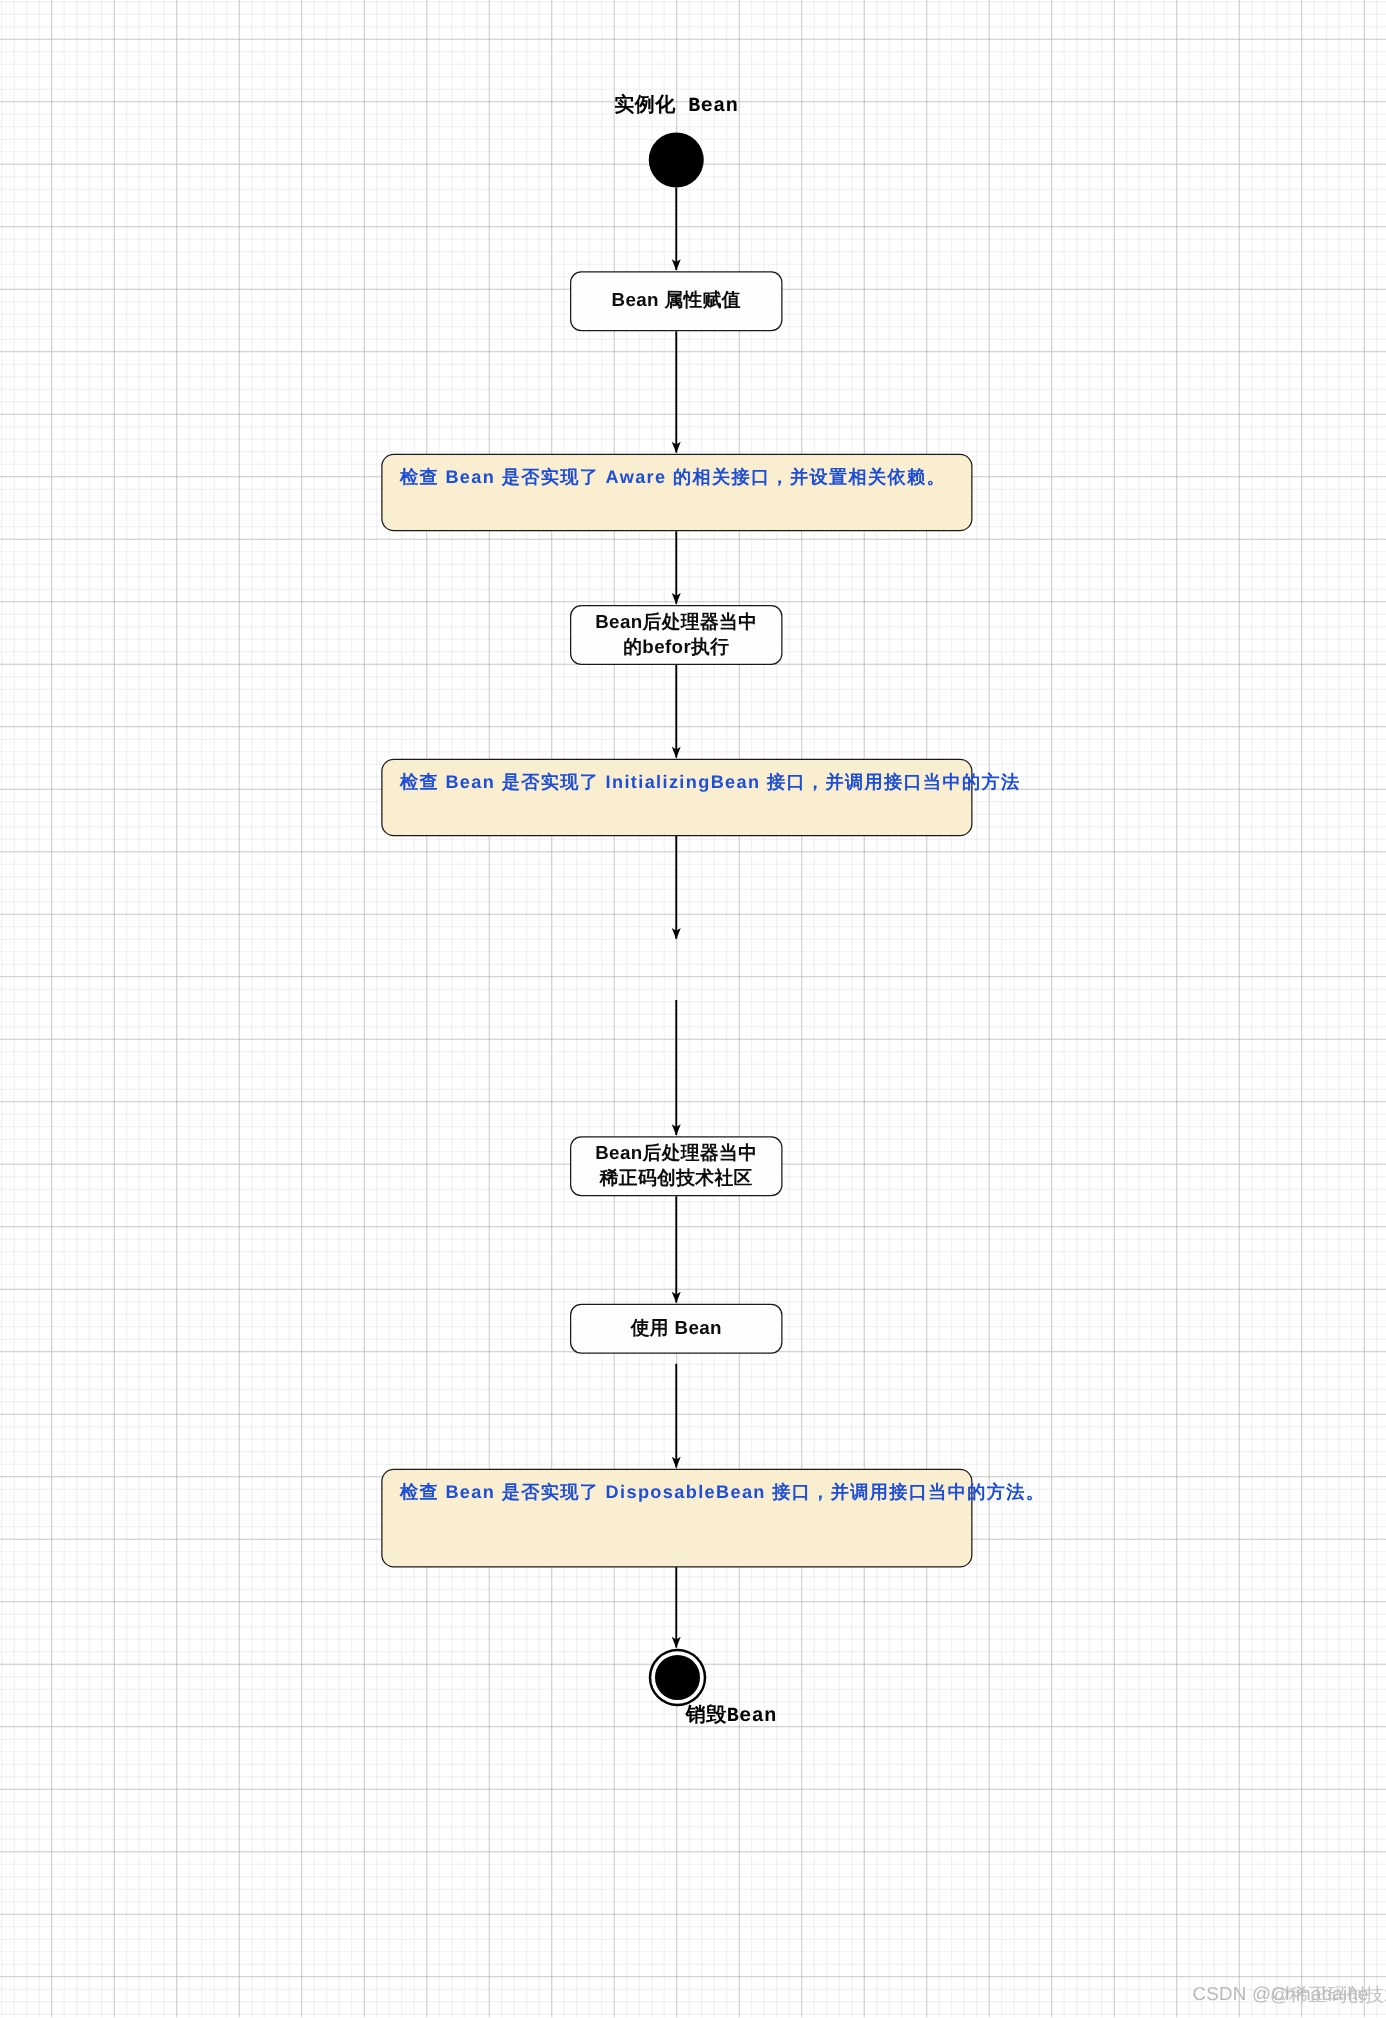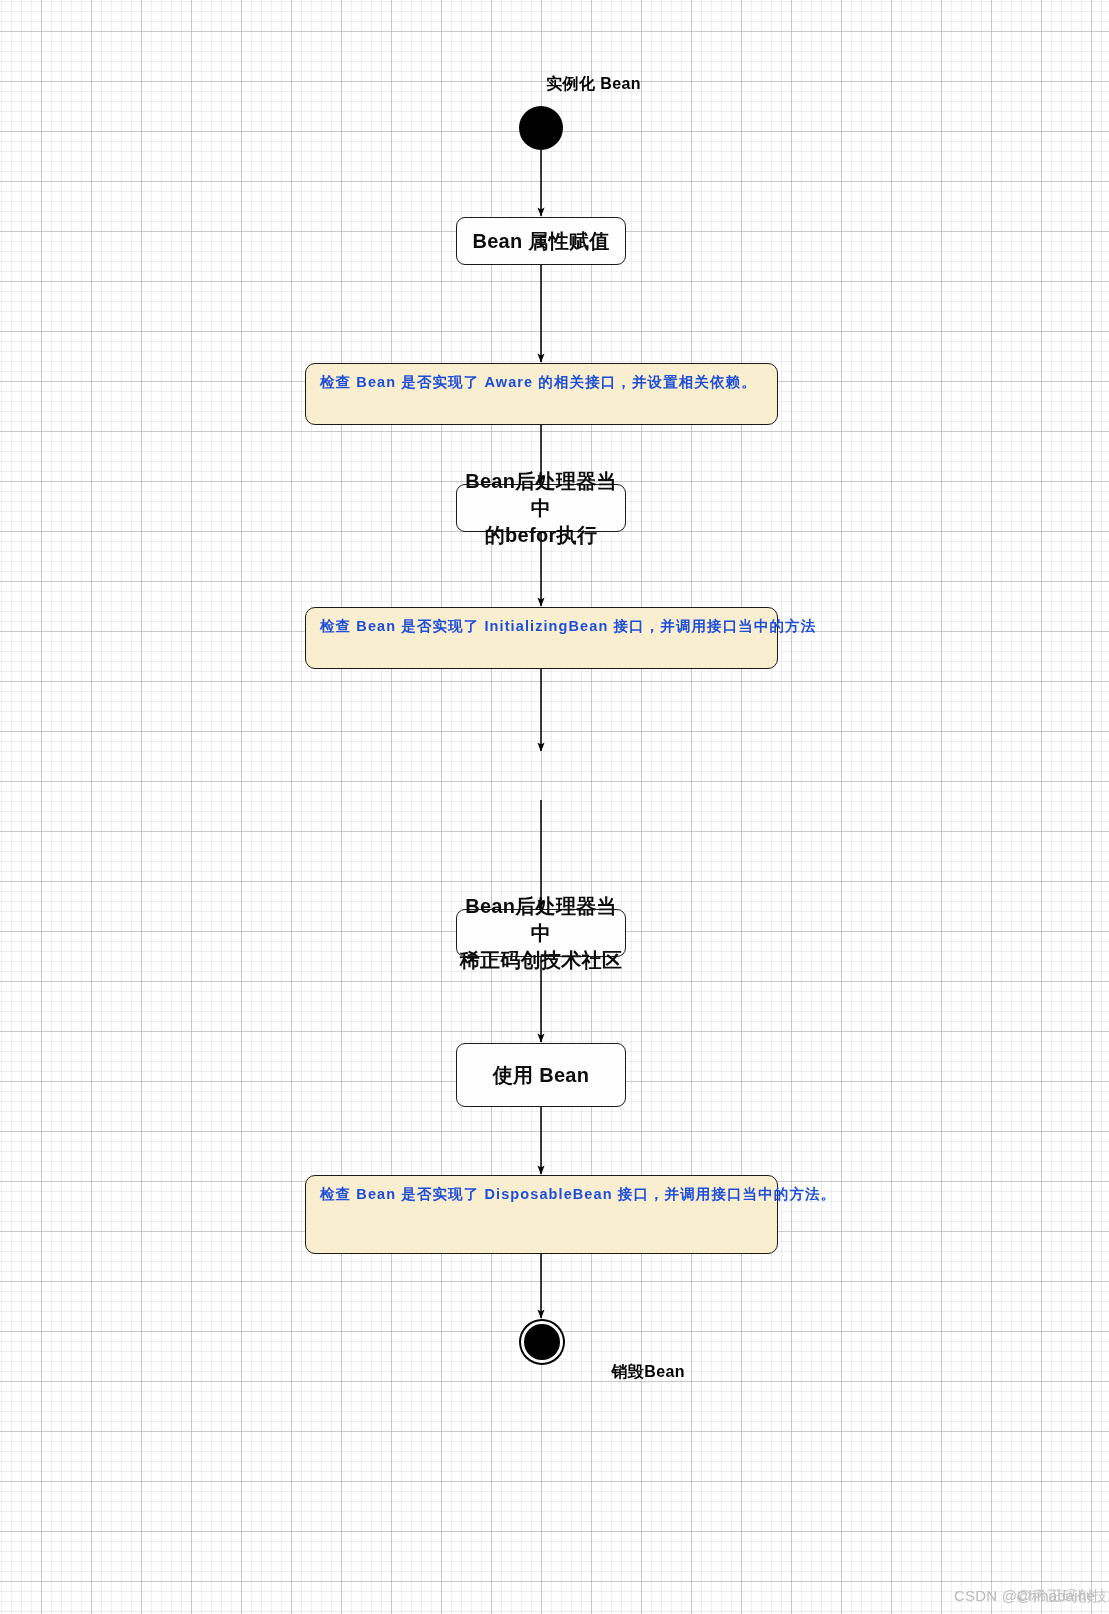--- a/index.html
+++ b/index.html
@@ -82,34 +82,35 @@
   }
 
   .node-outside-label {
     position: absolute;
     z-index: 3;
     font-size: 16px;
     color: #000000;
     font-weight: 600;
     letter-spacing: 0.4px;
     white-space: nowrap;
-    text-align: right;
+    text-align: center;
+    font-family: Liberation Mono, monospace;
   }
 
   .activity-box {
     position: absolute;
     box-sizing: border-box;
     border: 1.6px solid #1a1a1a;
     border-radius: 9px;
     background: #fefefe;
     display: flex;
     align-items: center;
     justify-content: center;
     text-align: center;
-    font-size: 20px;
+    font-size: 15px;
     color: #0d0d0d;
     font-weight: 600;
     line-height: 1.35;
     letter-spacing: 0.3px;
     z-index: 2;
   }
 
   .note-box {
     position: absolute;
     box-sizing: border-box;
@@ -205,21 +206,21 @@
   <div class="note-box" style="left:305px; top:607px; width:473px; height:62px;">
     <div class="note-box-text">检查 Bean 是否实现了 InitializingBean 接口，并调用接口当中的方法</div>
   </div>
 
 
   <div class="activity-box" style="left:456px; top:909px; width:170px; height:48px; flex-direction:column;">
     <span>Bean后处理器当中</span>
     <span>稀正码创技术社区</span>
   </div>
 
-  <div class="activity-box" style="left:456px; top:1043px; width:170px; height:64px;">
+  <div class="activity-box" style="left:456px; top:1043px; width:170px; height:40px;">
     <span>使用 Bean</span>
   </div>
 
   <div class="note-box" style="left:305px; top:1175px; width:473px; height:79px;">
     <div class="note-box-text">检查 Bean 是否实现了 DisposableBean 接口，并调用接口当中的方法。</div>
   </div>
 
   <div class="node end-node-circle"></div>
   <div class="node-outside-label" style="left:441px; top:1362px; width:200px;margin-left:44px;">销毁Bean</div>
 

